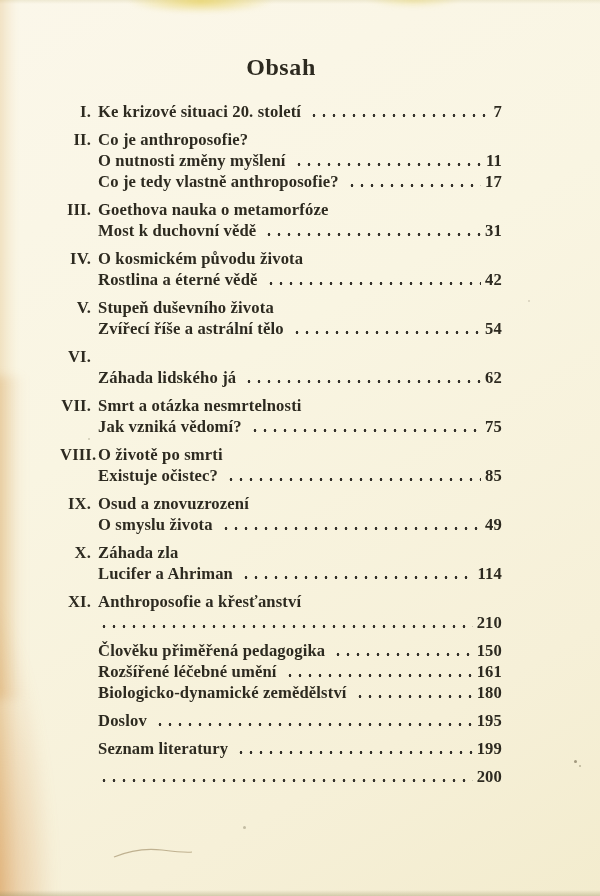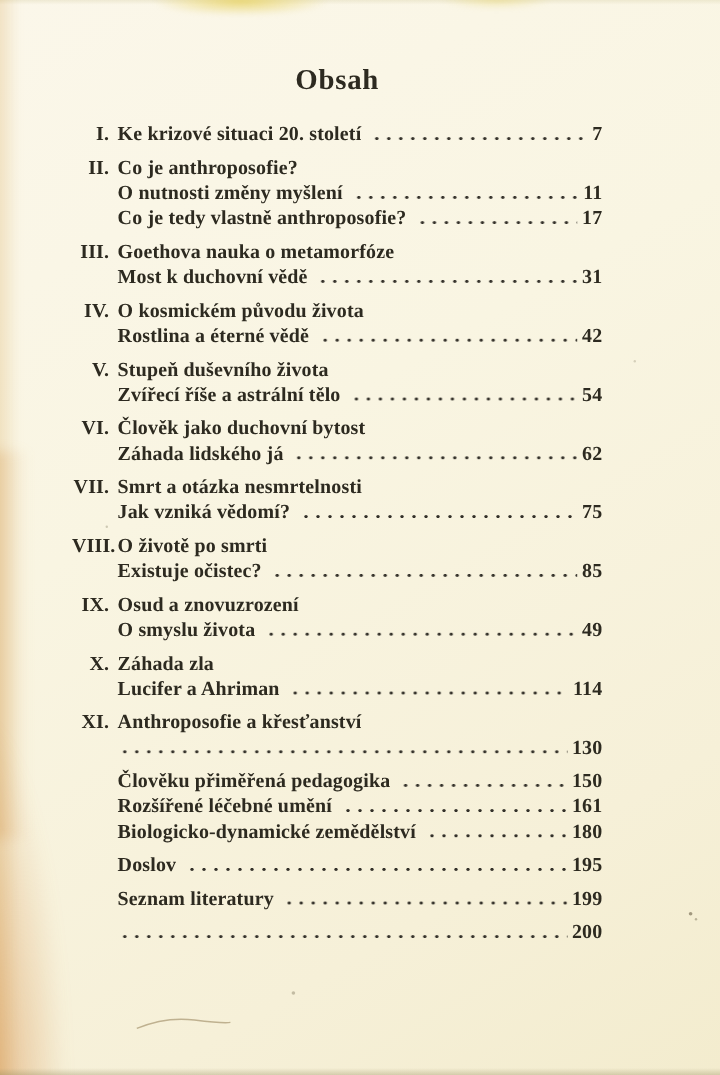--- a/index.html
+++ b/index.html
@@ -127,21 +127,20 @@
           <div class="toc-line">
             <span class="numeral"></span>
             <span class="entry-text">Zvířecí říše a astrální tělo</span>
             <span class="leader"></span>
             <span class="page-num">54</span>
           </div>
         </div>
         <div class="toc-entry">
           <div class="toc-line">
             <span class="numeral">VI.</span>
-            <span class="entry-text">Člověk jako duchovní bytost</span>
           </div>
           <div class="toc-line">
             <span class="numeral"></span>
             <span class="entry-text">Záhada lidského já</span>
             <span class="leader"></span>
             <span class="page-num">62</span>
           </div>
         </div>
         <div class="toc-entry">
           <div class="toc-line">
@@ -192,21 +191,21 @@
           </div>
         </div>
         <div class="toc-entry">
           <div class="toc-line">
             <span class="numeral">XI.</span>
             <span class="entry-text">Anthroposofie a křesťanství</span>
           </div>
           <div class="toc-line">
             <span class="numeral"></span>
             <span class="leader"></span>
-            <span class="page-num">130</span>
+            <span class="page-num">210</span>
           </div>
         </div>
         <div class="toc-entry">
           <div class="toc-line">
             <span class="numeral"></span>
             <span class="entry-text">Člověku přiměřená pedagogika</span>
             <span class="leader"></span>
             <span class="page-num">150</span>
           </div>
           <div class="toc-line">

